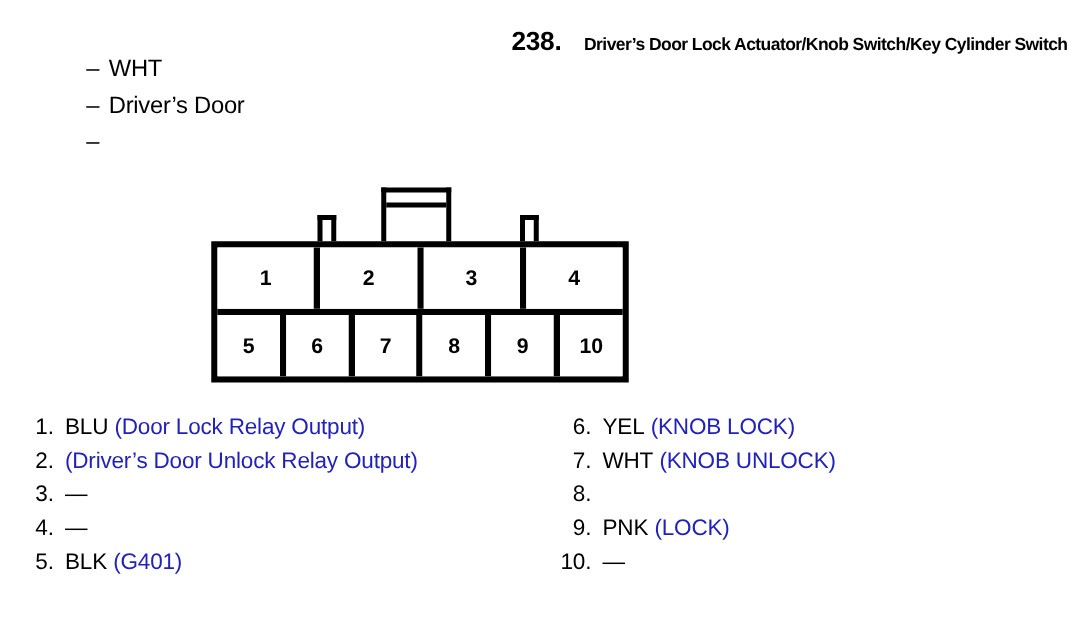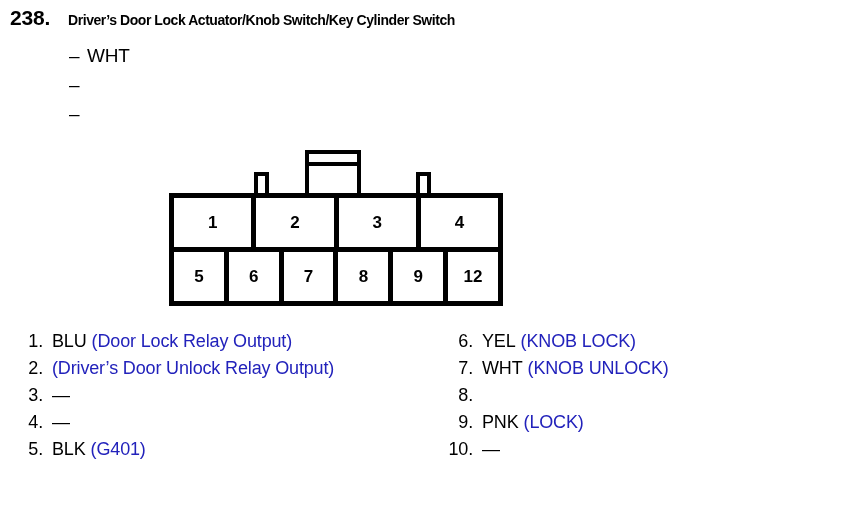--- a/index.html
+++ b/index.html
@@ -15,25 +15,26 @@
     overflow: hidden;
     font-family: "Liberation Sans", sans-serif;
     color: #000000;
     -webkit-font-smoothing: antialiased;
   }
 
   
   .header {
     position: absolute;
     left: 10px;
-    top: 6px;
+    top: 22px;
     width: 844px;
     display: flex;
     align-items: baseline;
     white-space: nowrap;
+    justify-content: flex-end;
   }
   .header-number {
     font-size: 21px;
     font-weight: bold;
     letter-spacing: -0.2px;
   }
   .header-title {
     font-size: 14px;
     font-weight: bold;
     margin-left: 18px;
@@ -193,20 +194,21 @@
   <span class="header-title">Driver’s Door Lock Actuator/Knob Switch/Key Cylinder Switch</span>
 </div>
 
 <div class="subline-list">
     <div class="subline">
       <span class="subline-dash">–</span>
       <span class="subline-text">WHT</span>
     </div>
     <div class="subline">
       <span class="subline-dash">–</span>
+      <span class="subline-text">Driver’s Door</span>
     </div>
     <div class="subline">
       <span class="subline-dash">–</span>
     </div>
   </div>
 
 <div class="connector">
   <div class="tabs">
     <div class="tab-small left"></div>
     <div class="tab-latch">
@@ -220,21 +222,21 @@
         <div class="conn-cell">2</div>
         <div class="conn-cell">3</div>
         <div class="conn-cell">4</div>
       </div>
     <div class="conn-row row-bottom">
         <div class="conn-cell">5</div>
         <div class="conn-cell">6</div>
         <div class="conn-cell">7</div>
         <div class="conn-cell">8</div>
         <div class="conn-cell">9</div>
-        <div class="conn-cell">12</div>
+        <div class="conn-cell">10</div>
       </div>
   </div>
 </div>
 
 <div class="pin-col pin-col-left">
     <div class="pin-item">
       <span class="pin-num">1.</span>
       <span class="pin-body">
         <span class="pin-line"><span class="pin-color">BLU</span><span class="pin-desc">(Door Lock Relay Output)</span></span>
       </span>

